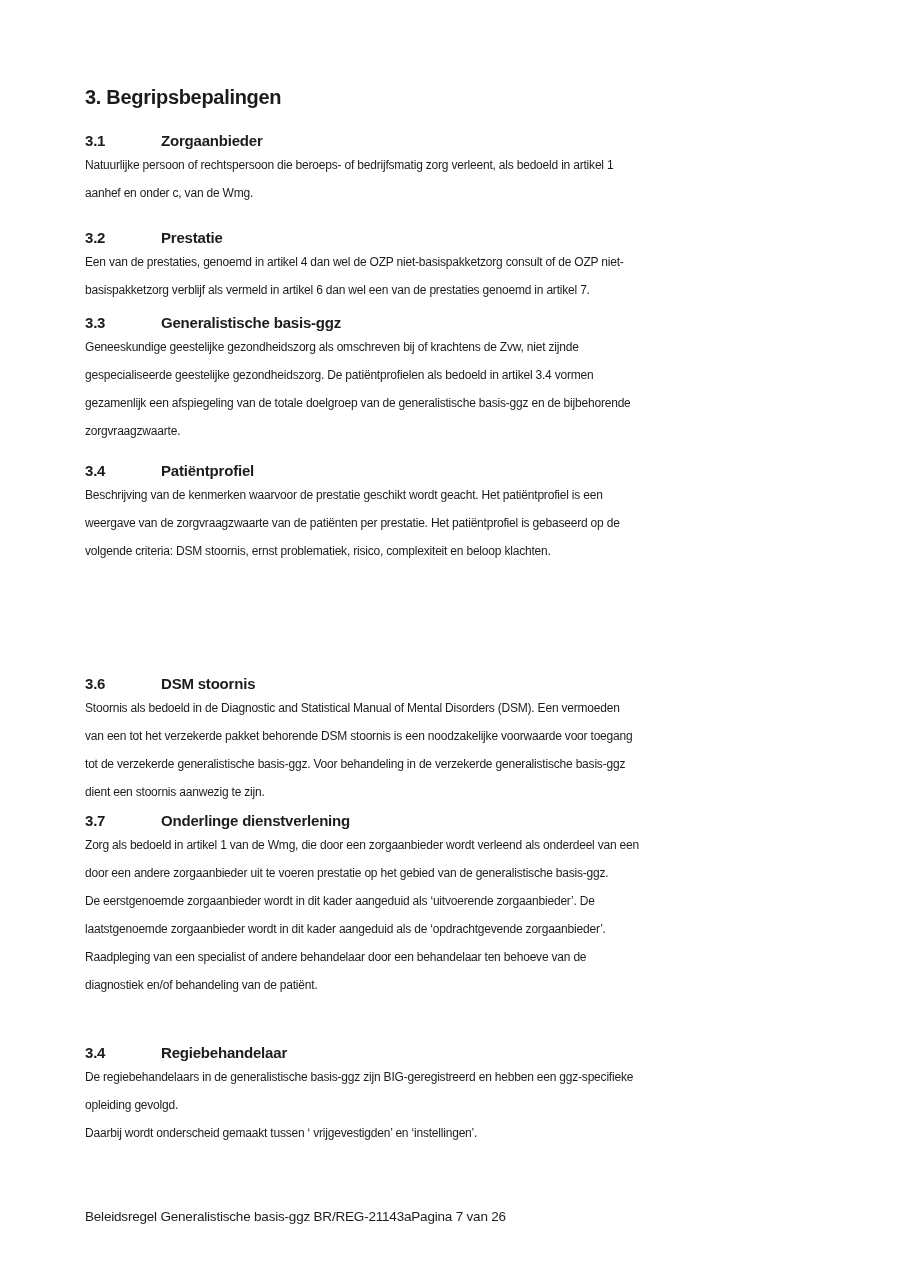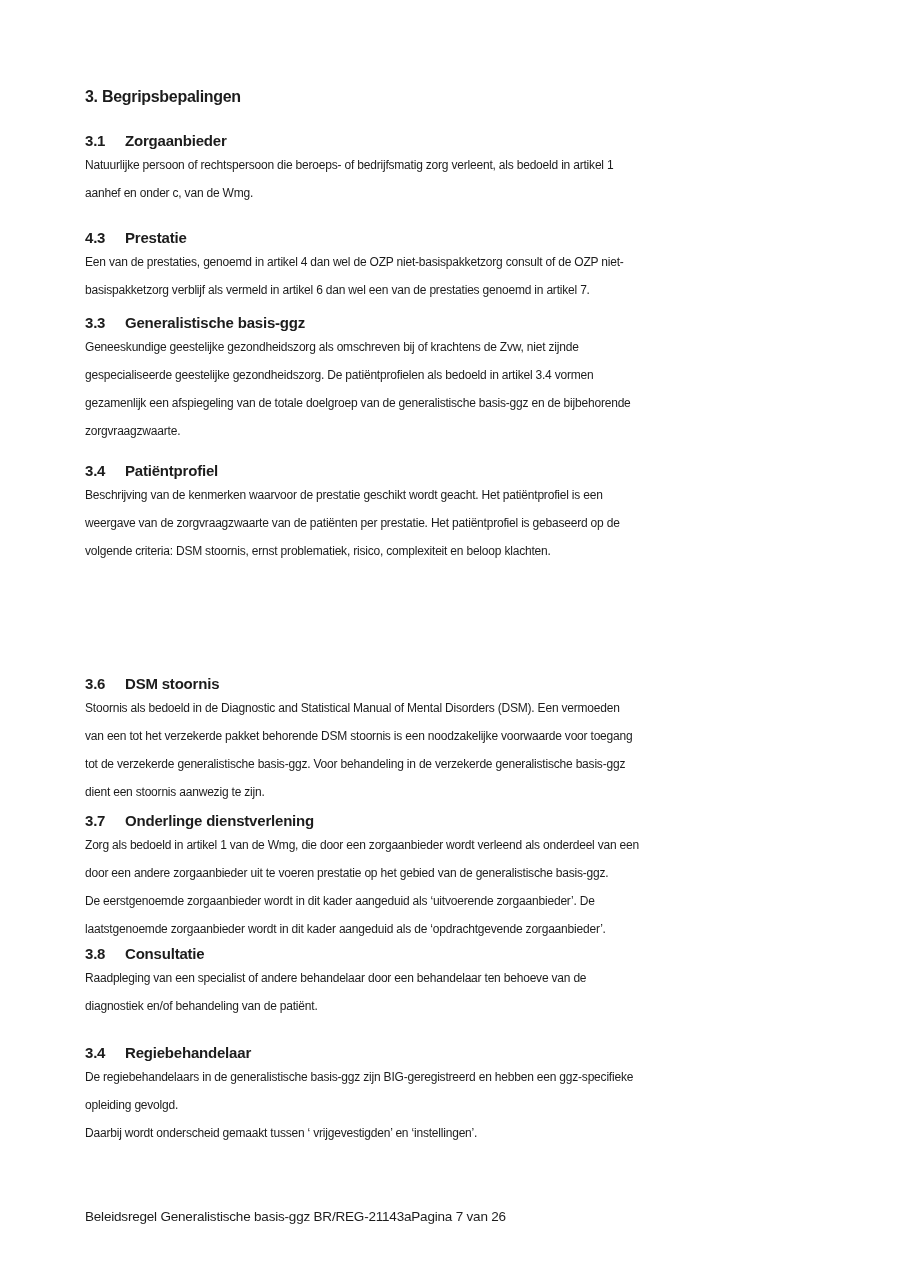--- a/index.html
+++ b/index.html
@@ -16,35 +16,36 @@
   .page {
     position: absolute;
     inset: 0;
     background: #ffffff;
   }
   .page-title {
     position: absolute;
     left: 85px;
     top: 83px;
     width: 730px;
-    font-size: 16px;
+    font-size: 20px;
     line-height: 28px;
     font-weight: 700;
     letter-spacing: -0.3px;
   }
   .section {
     position: absolute;
     left: 85px;
     width: 732px;
   }
   .section-heading {
     font-weight: 700;
     font-size: 15px;
     line-height: 21px;
     display: flex;
+    gap: 36px;
   }
   .section-number {
     display: inline-block;
     width: 40px;
     flex: 0 0 40px;
   }
   .section-body {
     font-size: 12px;
     line-height: 28px;
     white-space: pre-line;
@@ -81,21 +82,21 @@
     <div class="section-heading">
       <span class="section-number">3.1</span>
       <span class="section-title">Zorgaanbieder</span>
     </div>
     <div class="section-body">Natuurlijke persoon of rechtspersoon die beroeps- of bedrijfsmatig zorg verleent, als bedoeld in artikel 1
 aanhef en onder c, van de Wmg.</div>
   </div>
 
   <div class="section" id="sec-1">
     <div class="section-heading">
-      <span class="section-number">4.3</span>
+      <span class="section-number">3.2</span>
       <span class="section-title">Prestatie</span>
     </div>
     <div class="section-body">Een van de prestaties, genoemd in artikel 4 dan wel de OZP niet-basispakketzorg consult of de OZP niet-
 basispakketzorg verblijf als vermeld in artikel 6 dan wel een van de prestaties genoemd in artikel 7.</div>
   </div>
 
   <div class="section" id="sec-2">
     <div class="section-heading">
       <span class="section-number">3.3</span>
       <span class="section-title">Generalistische basis-ggz</span>
@@ -133,24 +134,20 @@
       <span class="section-number">3.7</span>
       <span class="section-title">Onderlinge dienstverlening</span>
     </div>
     <div class="section-body">Zorg als bedoeld in artikel 1 van de Wmg, die door een zorgaanbieder wordt verleend als onderdeel van een
 door een andere zorgaanbieder uit te voeren prestatie op het gebied van de generalistische basis-ggz.
 De eerstgenoemde zorgaanbieder wordt in dit kader aangeduid als ‘uitvoerende zorgaanbieder’. De
 laatstgenoemde zorgaanbieder wordt in dit kader aangeduid als de ‘opdrachtgevende zorgaanbieder’.</div>
   </div>
 
   <div class="section" id="sec-7">
-    <div class="section-heading">
-      <span class="section-number">3.8</span>
-      <span class="section-title">Consultatie</span>
-    </div>
     <div class="section-body">Raadpleging van een specialist of andere behandelaar door een behandelaar ten behoeve van de
 diagnostiek en/of behandeling van de patiënt.</div>
   </div>
 
   <div class="section" id="sec-8">
     <div class="section-heading">
       <span class="section-number">3.4</span>
       <span class="section-title">Regiebehandelaar</span>
     </div>
     <div class="section-body">De regiebehandelaars in de generalistische basis-ggz zijn BIG-geregistreerd en hebben een ggz-specifieke

